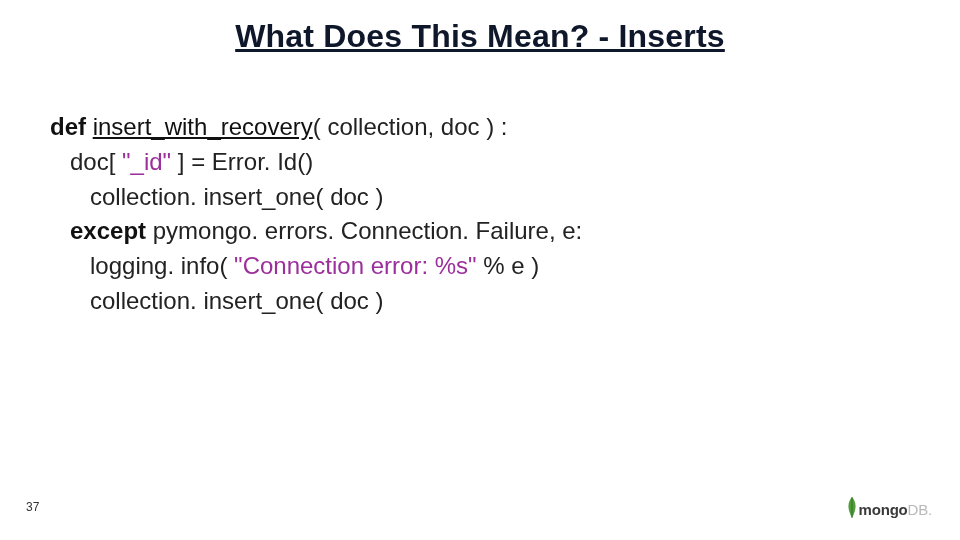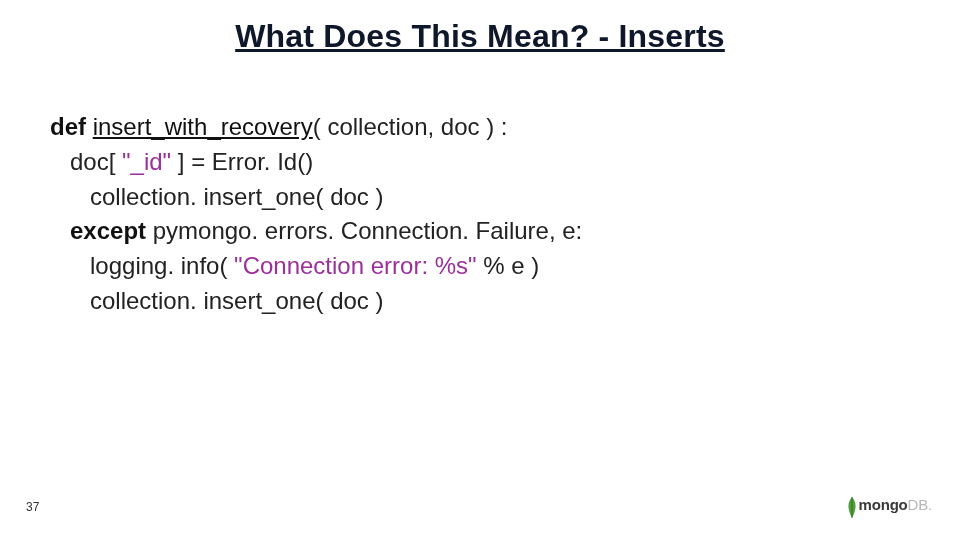--- a/index.html
+++ b/index.html
@@ -52,21 +52,21 @@
     bottom: 26px;
     font-size: 12px;
     color: #333;
     margin-top: 47px;
   }
   .logo {
     position: absolute;
     right: 28px;
     bottom: 22px;
     display: flex;
-    align-items: flex-start;
+    align-items: flex-end;
   }
   .logo-leaf {
     width: 14px;
     height: 22px;
     display: inline-block;
   }
   .logo-text {
     font-size: 15px;
     letter-spacing: -0.2px;
     color: #3a3a3a;

